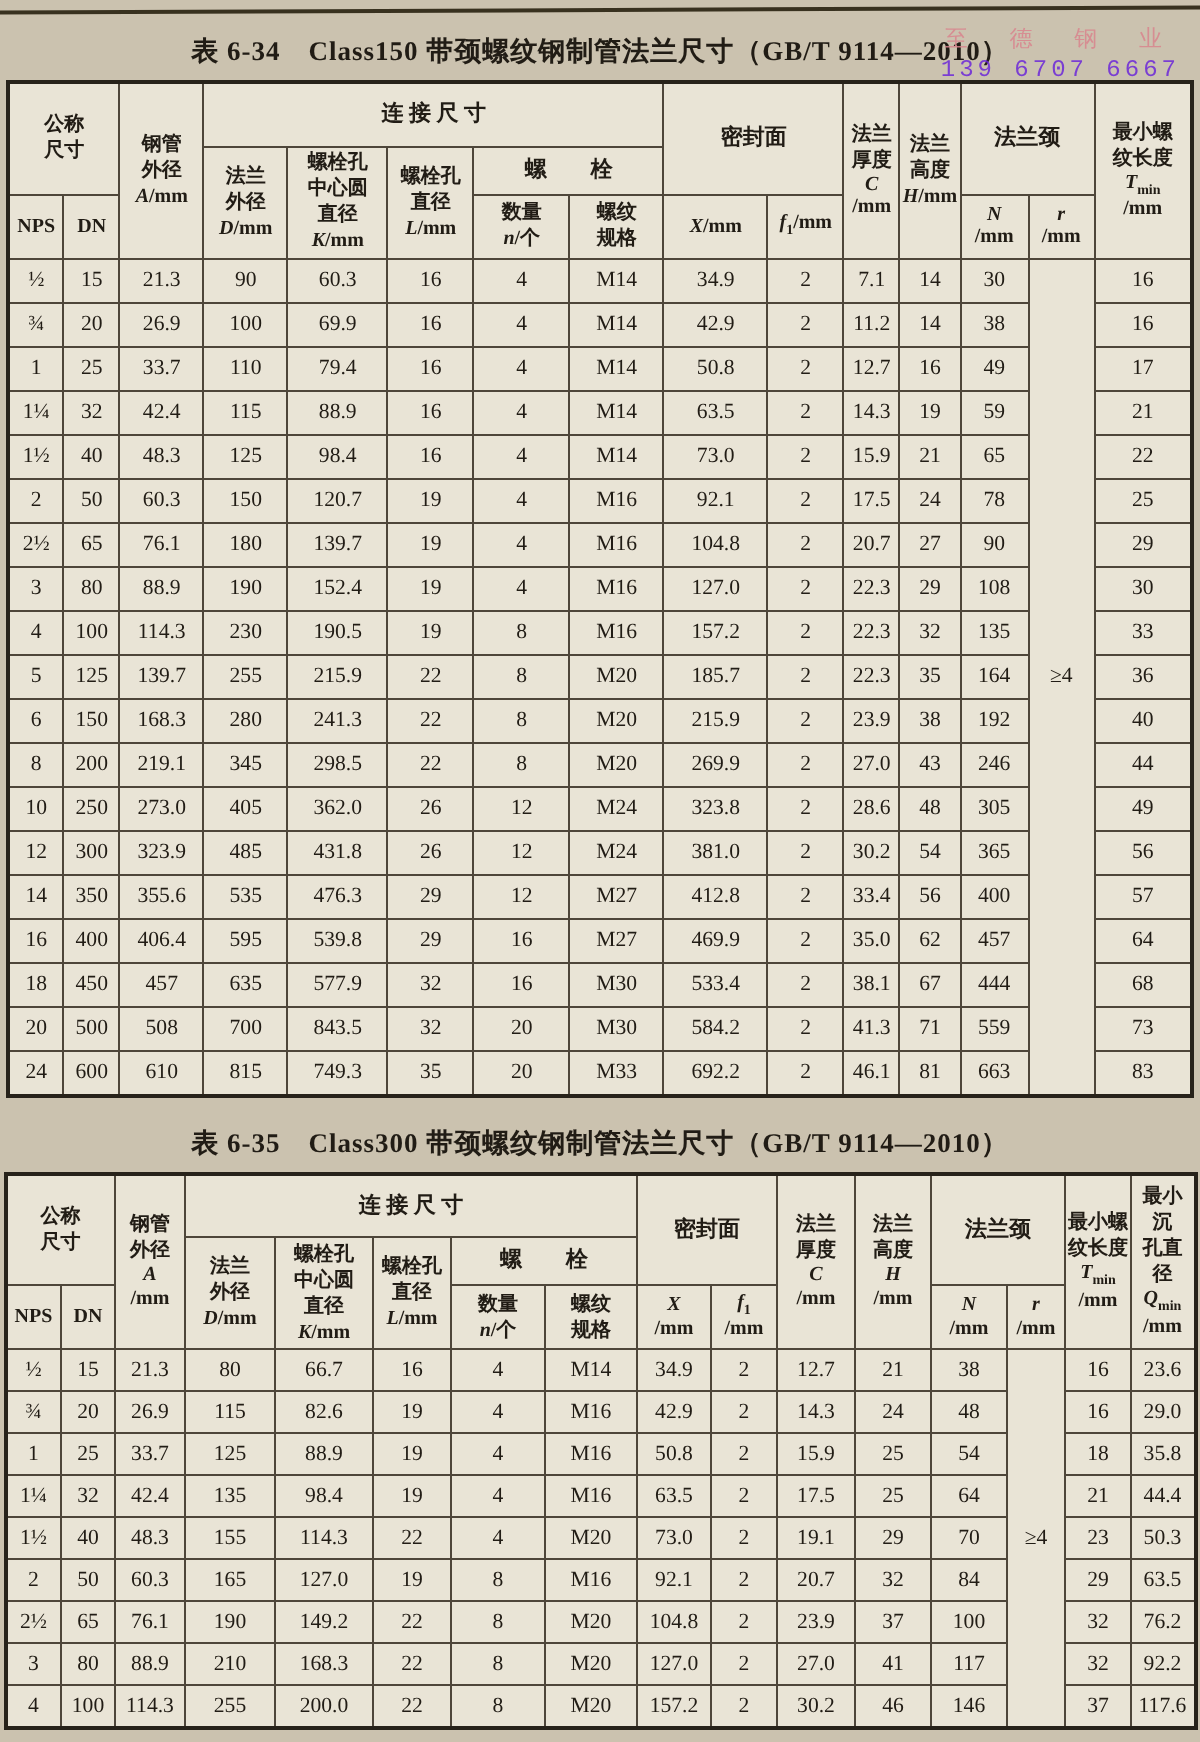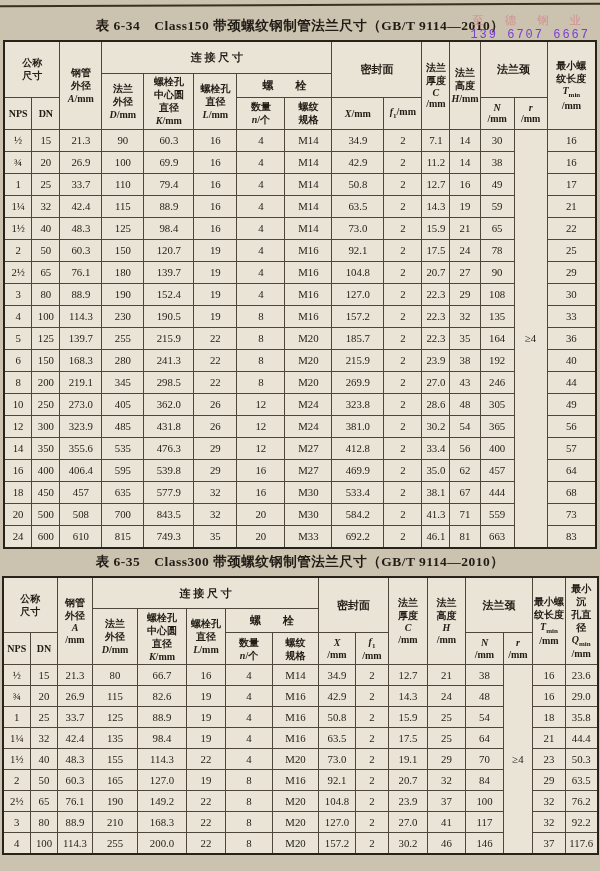--- a/index.html
+++ b/index.html
@@ -13,21 +13,21 @@
   }
   .scanline{
     position:absolute;top:4px;left:0;width:100%;height:2px;
     background:#38311f;transform:rotate(-0.25deg);
   }
   .title{
     text-align:center;font-weight:bold;font-size:13.5px;
     margin:0;letter-spacing:0.5px;
   }
   #title1{padding-top:17px;}
-  #title2{padding-top:4px;}
+  #title2{padding-top:14px;}
   .watermark{
     position:absolute;top:14px;right:10px;text-align:center;
     font-family:Liberation Mono, monospace;
     line-height:1.2;opacity:0.85;
   }
   .wm1{font-size:11.5px;letter-spacing:7px;display:block;}
   .wm2{font-size:12px;letter-spacing:2px;display:block;}
   table{
     border-collapse:collapse;table-layout:fixed;
     margin:5px auto 0 auto;

